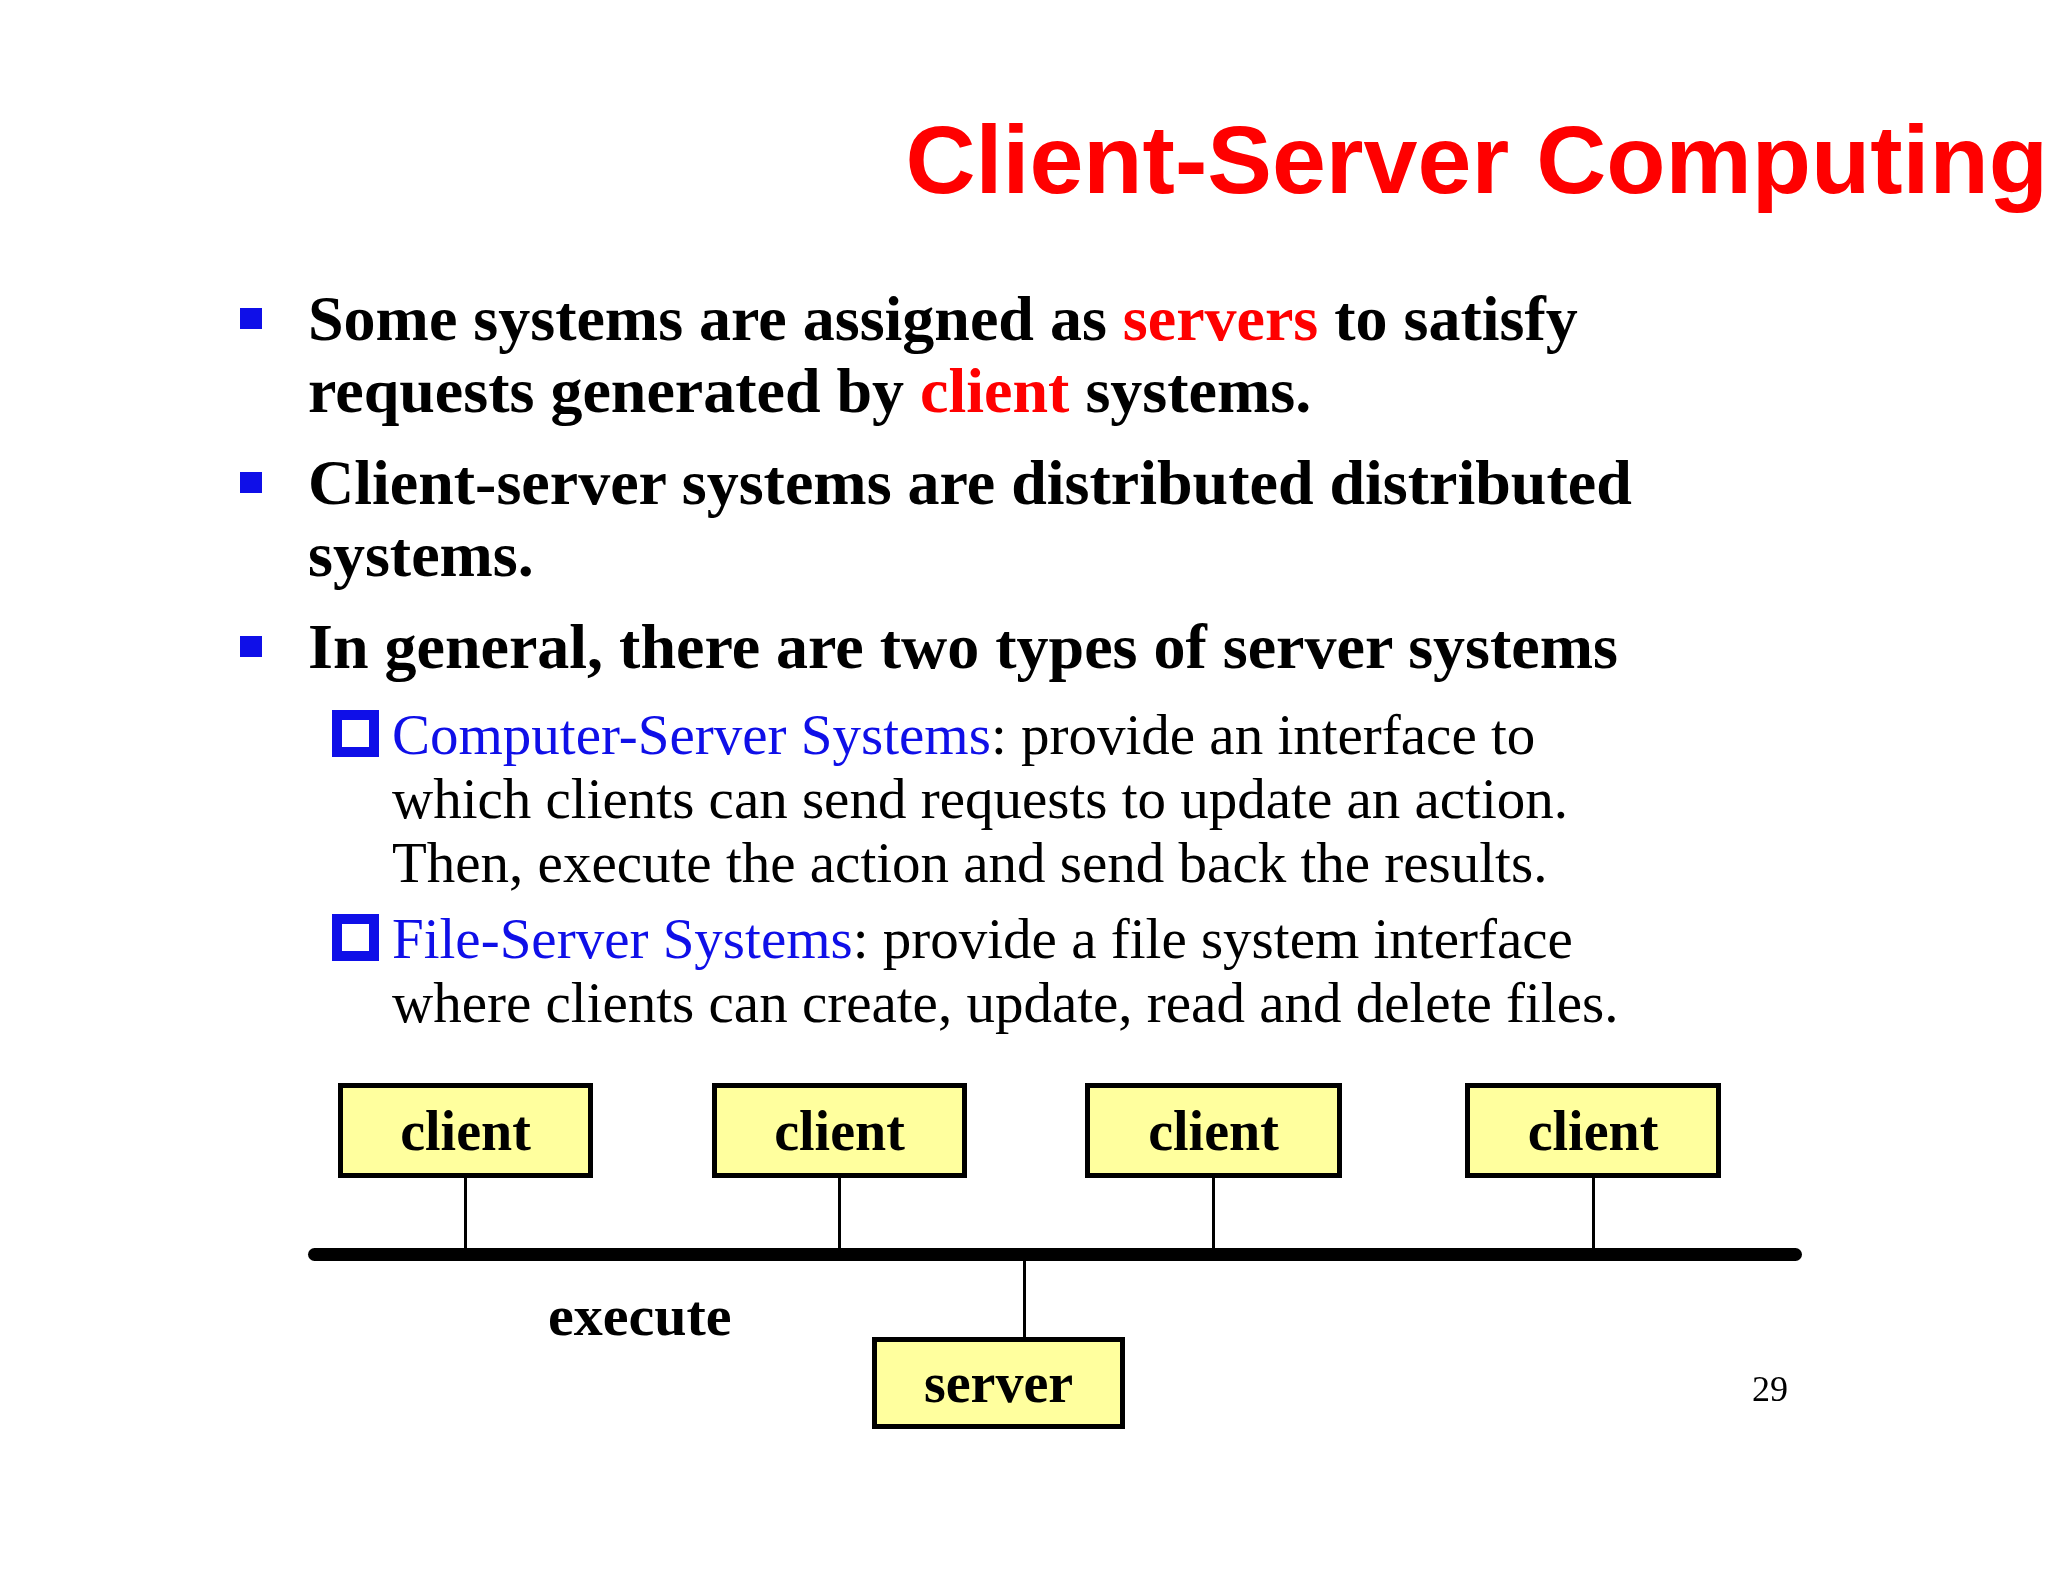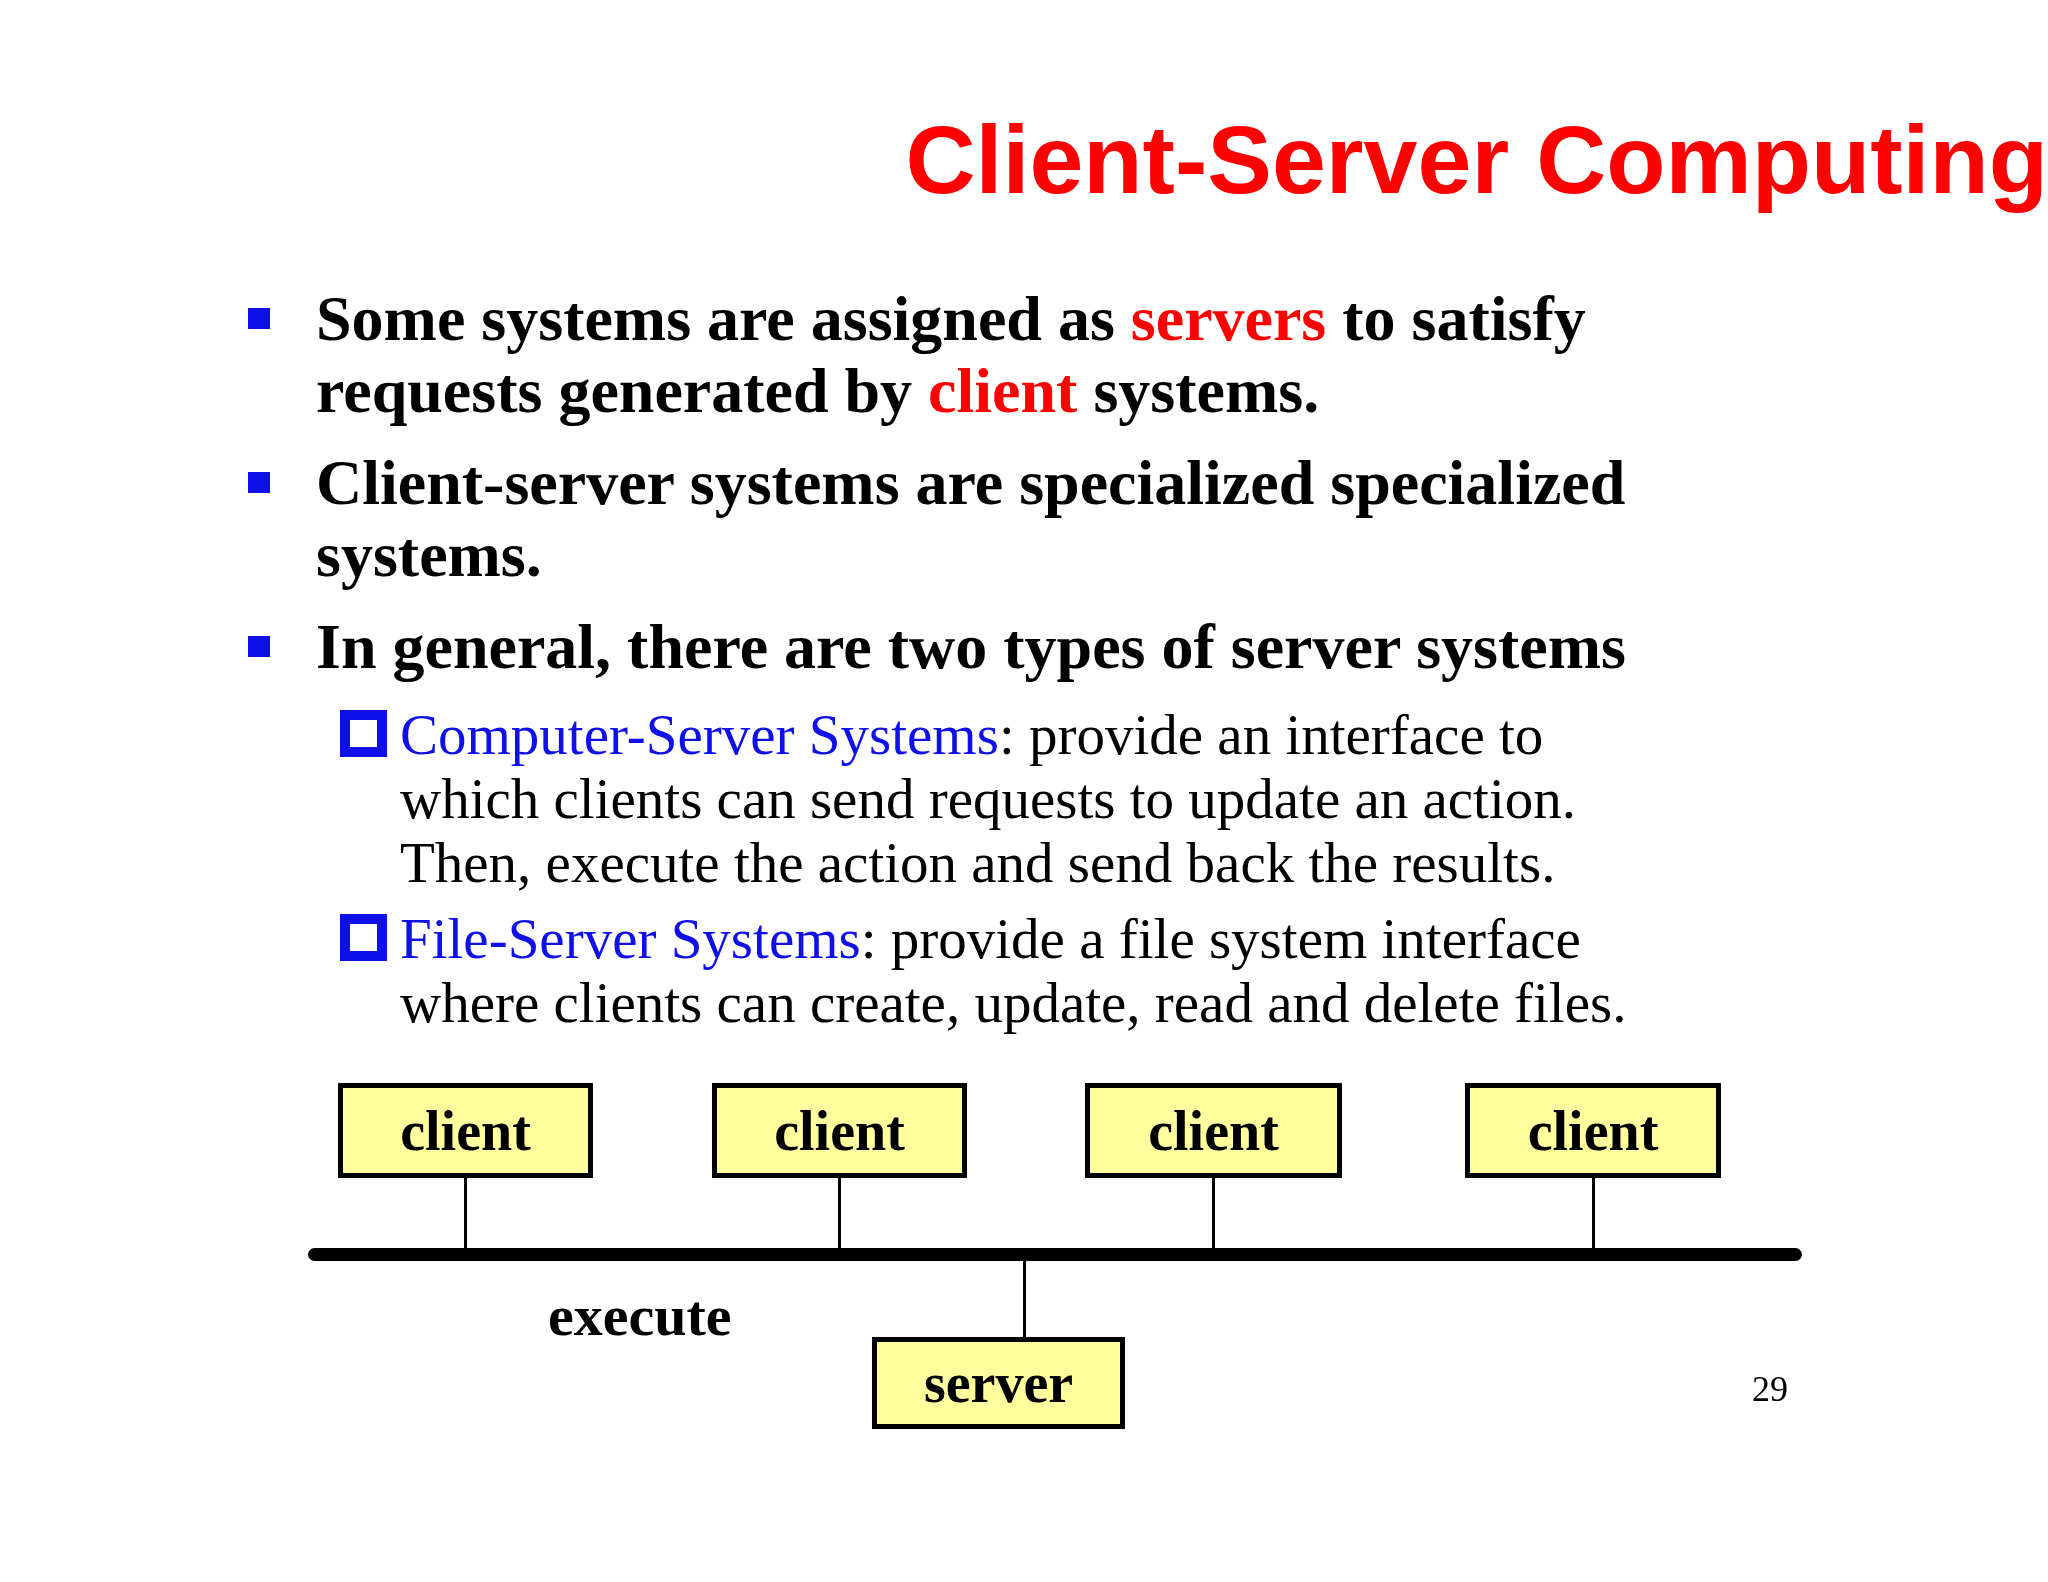--- a/index.html
+++ b/index.html
@@ -27,21 +27,21 @@
     width: 100%;
     text-align: right;
     font-family: "Liberation Sans", "DejaVu Sans", sans-serif;
     font-weight: bold;
     font-size: 97px;
     line-height: 120px;
     color: var(--red);
   }
   .content {
     position: absolute;
-    left: 248px;
+    left: 240px;
     top: 283px;
     width: 1600px;
   }
   .b1 { display: flex; margin-bottom: 20px; }
   .b1 .sq {
     flex: 0 0 auto;
     width: 22px; height: 21px;
     background: var(--blue);
     margin-top: 25px;
     margin-right: 46px;
@@ -133,21 +133,21 @@
       <span class="sq"></span>
       <div class="txt">
         <div class="line"><span class="run">Some systems are assigned as </span><span class="run red">servers</span><span class="run"> to satisfy</span></div>
         <div class="line"><span class="run">requests generated by </span><span class="run red">client</span><span class="run"> systems.</span></div>
       </div>
     </div>
 
     <div class="b1">
       <span class="sq"></span>
       <div class="txt">
-        <div class="line"><span class="run">Client-server systems are specialized specialized</span></div>
+        <div class="line"><span class="run">Client-server systems are distributed distributed</span></div>
         <div class="line"><span class="run">systems.</span></div>
       </div>
     </div>
 
     <div class="b1">
       <span class="sq"></span>
       <div class="txt">
         <div class="line"><span class="run">In general, there are two types of server systems</span></div>
       </div>
     </div>

